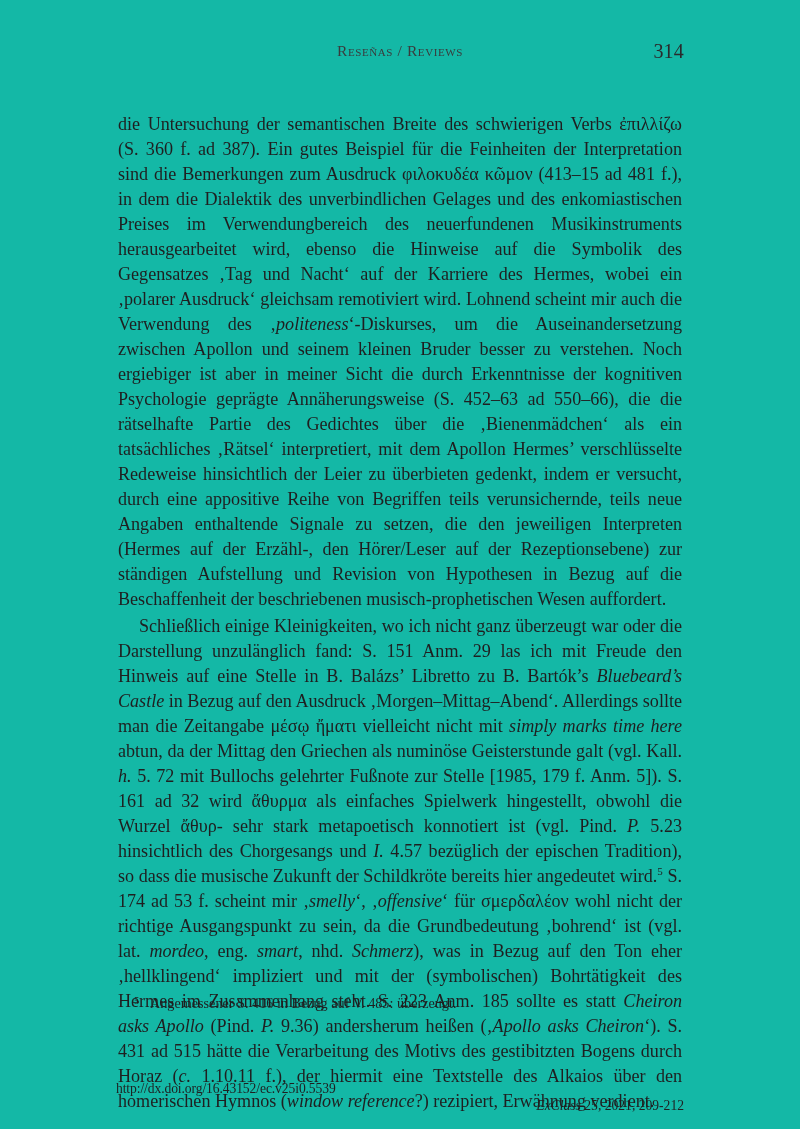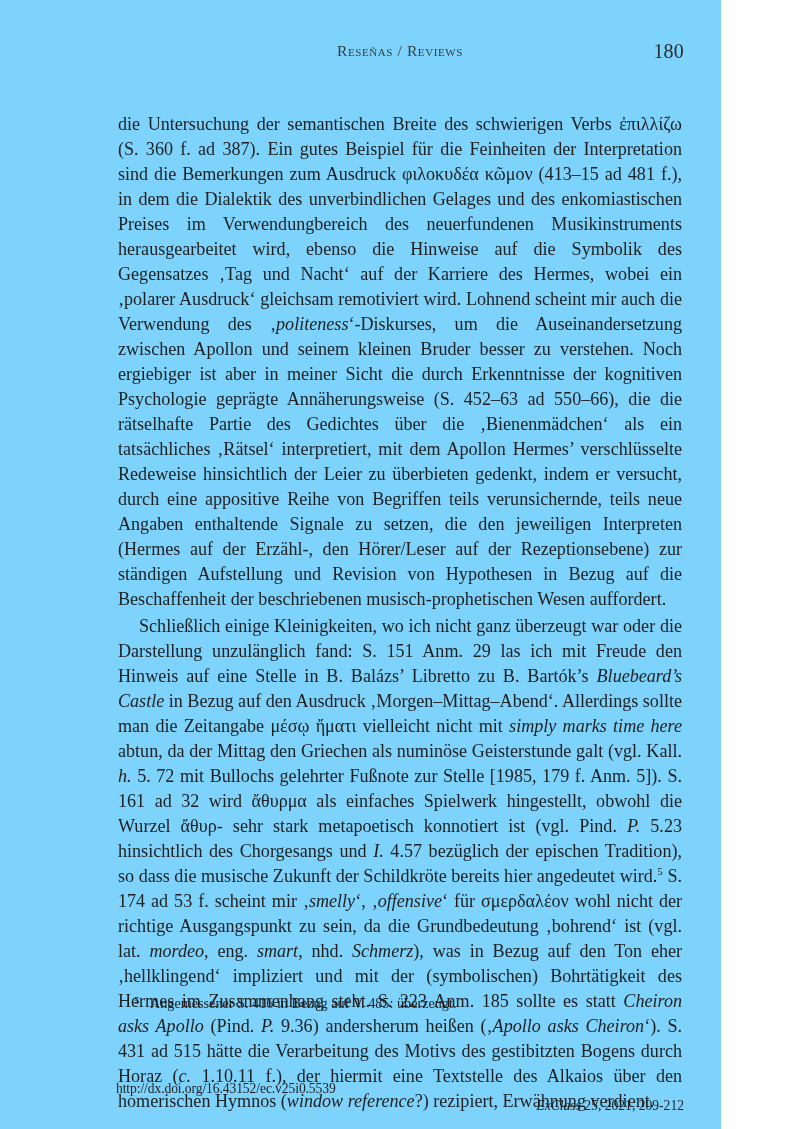--- a/index.html
+++ b/index.html
@@ -12,23 +12,23 @@
     height: 1129px;
     position: relative;
     font-family: "Liberation Serif", "DejaVu Serif", serif;
     color: #20201f;
     overflow: hidden;
   }
 
   .page {
     position: absolute;
     top: 0; left: 0;
-    width: 721px;
+    width: 800px;
     height: 1129px;
-    background: #7dd3fc;
+    background: #14b8a6;
   }
 
   
   .running-head {
     position: absolute;
     top: 42px;
     left: 116px;
     width: 568px;
     height: 26px;
   }
@@ -129,21 +129,21 @@
   }
   .footer-right .jt { font-style: italic; }
 </style>
 </head>
 <body>
 
 <div class="page">
 
   <div class="running-head">
     <div class="running-title">Reseñas / Reviews</div>
-    <div class="folio">180</div>
+    <div class="folio">314</div>
   </div>
 
   <div class="textblock">
     <p class="para"><span>die Untersuchung der semantischen Breite des schwierigen Verbs </span><span class="gk">ἐπιλλίζω</span><span> (S. 360 f. ad 387). Ein gutes Beispiel für die Feinheiten der Interpretation sind die Bemerkungen zum Ausdruck </span><span class="gk">φιλοκυδέα κῶμον</span><span> (413–15 ad 481 f.), in dem die Dialektik des unverbindlichen Gelages und des enkomiastischen Preises im Verwendungbereich des neuerfundenen Musikinstruments herausgearbeitet wird, ebenso die Hinweise auf die Symbolik des Gegensatzes ‚Tag und Nacht‘ auf der Karriere des Hermes, wobei ein ‚polarer Ausdruck‘ gleichsam remotiviert wird. Lohnend scheint mir auch die Verwendung des ‚</span><span class="it">politeness</span><span>‘-Diskurses, um die Auseinandersetzung zwischen Apollon und seinem kleinen Bruder besser zu verstehen. Noch ergiebiger ist aber in meiner Sicht die durch Erkenntnisse der kognitiven Psychologie geprägte Annäherungsweise (S. 452–63 ad 550–66), die die rätselhafte Partie des Gedichtes über die ‚Bienenmädchen‘ als ein tatsächliches ‚Rätsel‘ interpretiert, mit dem Apollon Hermes’ verschlüsselte Redeweise hinsichtlich der Leier zu überbieten gedenkt, indem er versucht, durch eine appositive Reihe von Begriffen teils verunsichernde, teils neue Angaben enthaltende Signale zu setzen, die den jeweiligen Interpreten (Hermes auf der Erzähl-, den Hörer/Leser auf der Rezeptionsebene) zur ständigen Aufstellung und Revision von Hypothesen in Bezug auf die Beschaffenheit der beschriebenen musisch-prophetischen Wesen auffordert.</span></p>
     <p class="para"><span>Schließlich einige Kleinigkeiten, wo ich nicht ganz überzeugt war oder die Darstellung unzulänglich fand: S. 151 Anm. 29 las ich mit Freude den Hinweis auf eine Stelle in B. Balázs’ Libretto zu B. Bartók’s </span><span class="it">Bluebeard’s Castle</span><span> in Bezug auf den Ausdruck ‚Morgen–Mittag–Abend‘. Allerdings sollte man die Zeitangabe </span><span class="gk">μέσῳ ἤματι</span><span> vielleicht nicht mit </span><span class="it">simply marks time here</span><span> abtun, da der Mittag den Griechen als numinöse Geisterstunde galt (vgl. Kall. </span><span class="it">h.</span><span> 5. 72 mit Bullochs gelehrter Fußnote zur Stelle [1985, 179 f. Anm. 5]). S. 161 ad 32 wird </span><span class="gk">ἄθυρμα</span><span> als einfaches Spielwerk hingestellt, obwohl die Wurzel </span><span class="gk">ἄθυρ-</span><span> sehr stark metapoetisch konnotiert ist (vgl. Pind. </span><span class="it">P.</span><span> 5.23 hinsichtlich des Chorgesangs und </span><span class="it">I.</span><span> 4.57 bezüglich der epischen Tradition), so dass die musische Zukunft der Schildkröte bereits hier angedeutet wird.</span><sup class="fnref">5</sup><span> S. 174 ad 53 f. scheint mir ‚</span><span class="it">smelly</span><span>‘, ‚</span><span class="it">offensive</span><span>‘ für </span><span class="gk">σμερδαλέον</span><span> wohl nicht der richtige Ausgangspunkt zu sein, da die Grundbedeutung ‚bohrend‘ ist (vgl. lat. </span><span class="it">mordeo</span><span>, eng. </span><span class="it">smart</span><span>, nhd. </span><span class="it">Schmerz</span><span>), was in Bezug auf den Ton eher ‚hellklingend‘ impliziert und mit der (symbolischen) Bohrtätigkeit des Hermes im Zusammenhang steht. S. 223 Anm. 185 sollte es statt </span><span class="it">Cheiron asks Apollo</span><span> (Pind. </span><span class="it">P.</span><span> 9.36) andersherum heißen (‚</span><span class="it">Apollo asks Cheiron</span><span>‘). S. 431 ad 515 hätte die Verarbeitung des Motivs des gestibitzten Bogens durch Horaz (</span><span class="it">c.</span><span> 1.10.11 f.), der hiermit eine Textstelle des Alkaios über den homerischen Hymnos (</span><span class="it">window reference</span><span>?) rezipiert, Erwähnung verdient.</span></p>
   </div>
 
   <div class="footnotes">
     <div class="footnote">
       <span class="fnum">5</span>

